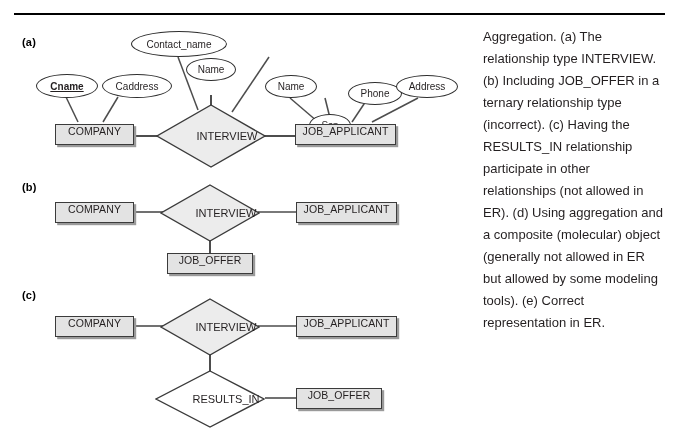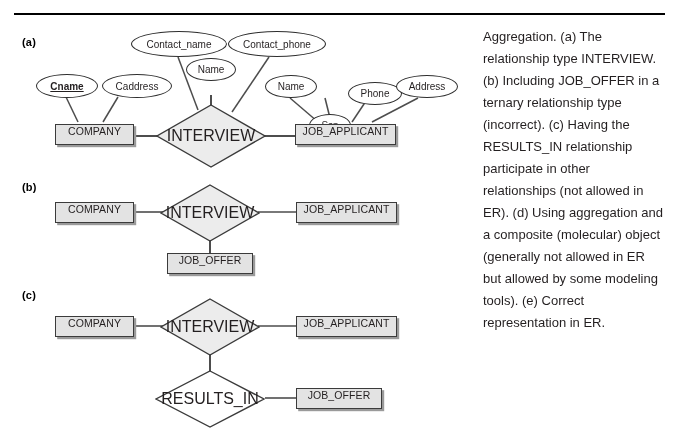--- a/index.html
+++ b/index.html
@@ -78,28 +78,28 @@
     letter-spacing: 0.1px;
   }
 
   
   .diamond-wrap {
     position: absolute;
   }
   .diamond-wrap svg { display: block; }
   .diamond-label {
     position: absolute;
-    left: 0;
+    left: 16px;
     top: 0;
     width: 100%;
     height: 100%;
     display: flex;
     align-items: center;
     justify-content: center;
-    font-size: 16px;
+    font-size: 11px;
     color: #231f20;
     white-space: nowrap;
     pointer-events: none;
   }
 
   
   .oval {
     position: absolute;
     box-sizing: border-box;
     border: 1.1px solid #2e2e2e;
@@ -166,23 +166,20 @@
   </div>
 
   <div class="oval" style="left:131px; top:31px; width:96px; height:26px;">
     <span>Contact_name</span>
   </div>
 
   <div class="oval" style="left:102px; top:74px; width:70px; height:24px;">
     <span>Caddress</span>
   </div>
 
-  <div class="oval" style="left:228px; top:31px; width:98px; height:26px;">
-    <span>Contact_phone</span>
-  </div>
 
   <div class="oval" style="left:186px; top:58px; width:50px; height:23px;">
     <span>Name</span>
   </div>
 
   <div class="oval" style="left:265px; top:75px; width:52px; height:23px;text-align:right;">
     <span>Name</span>
   </div>
 
   <div class="oval" style="left:309px; top:75px; width:42px; height:23px;margin-top:39px;">

